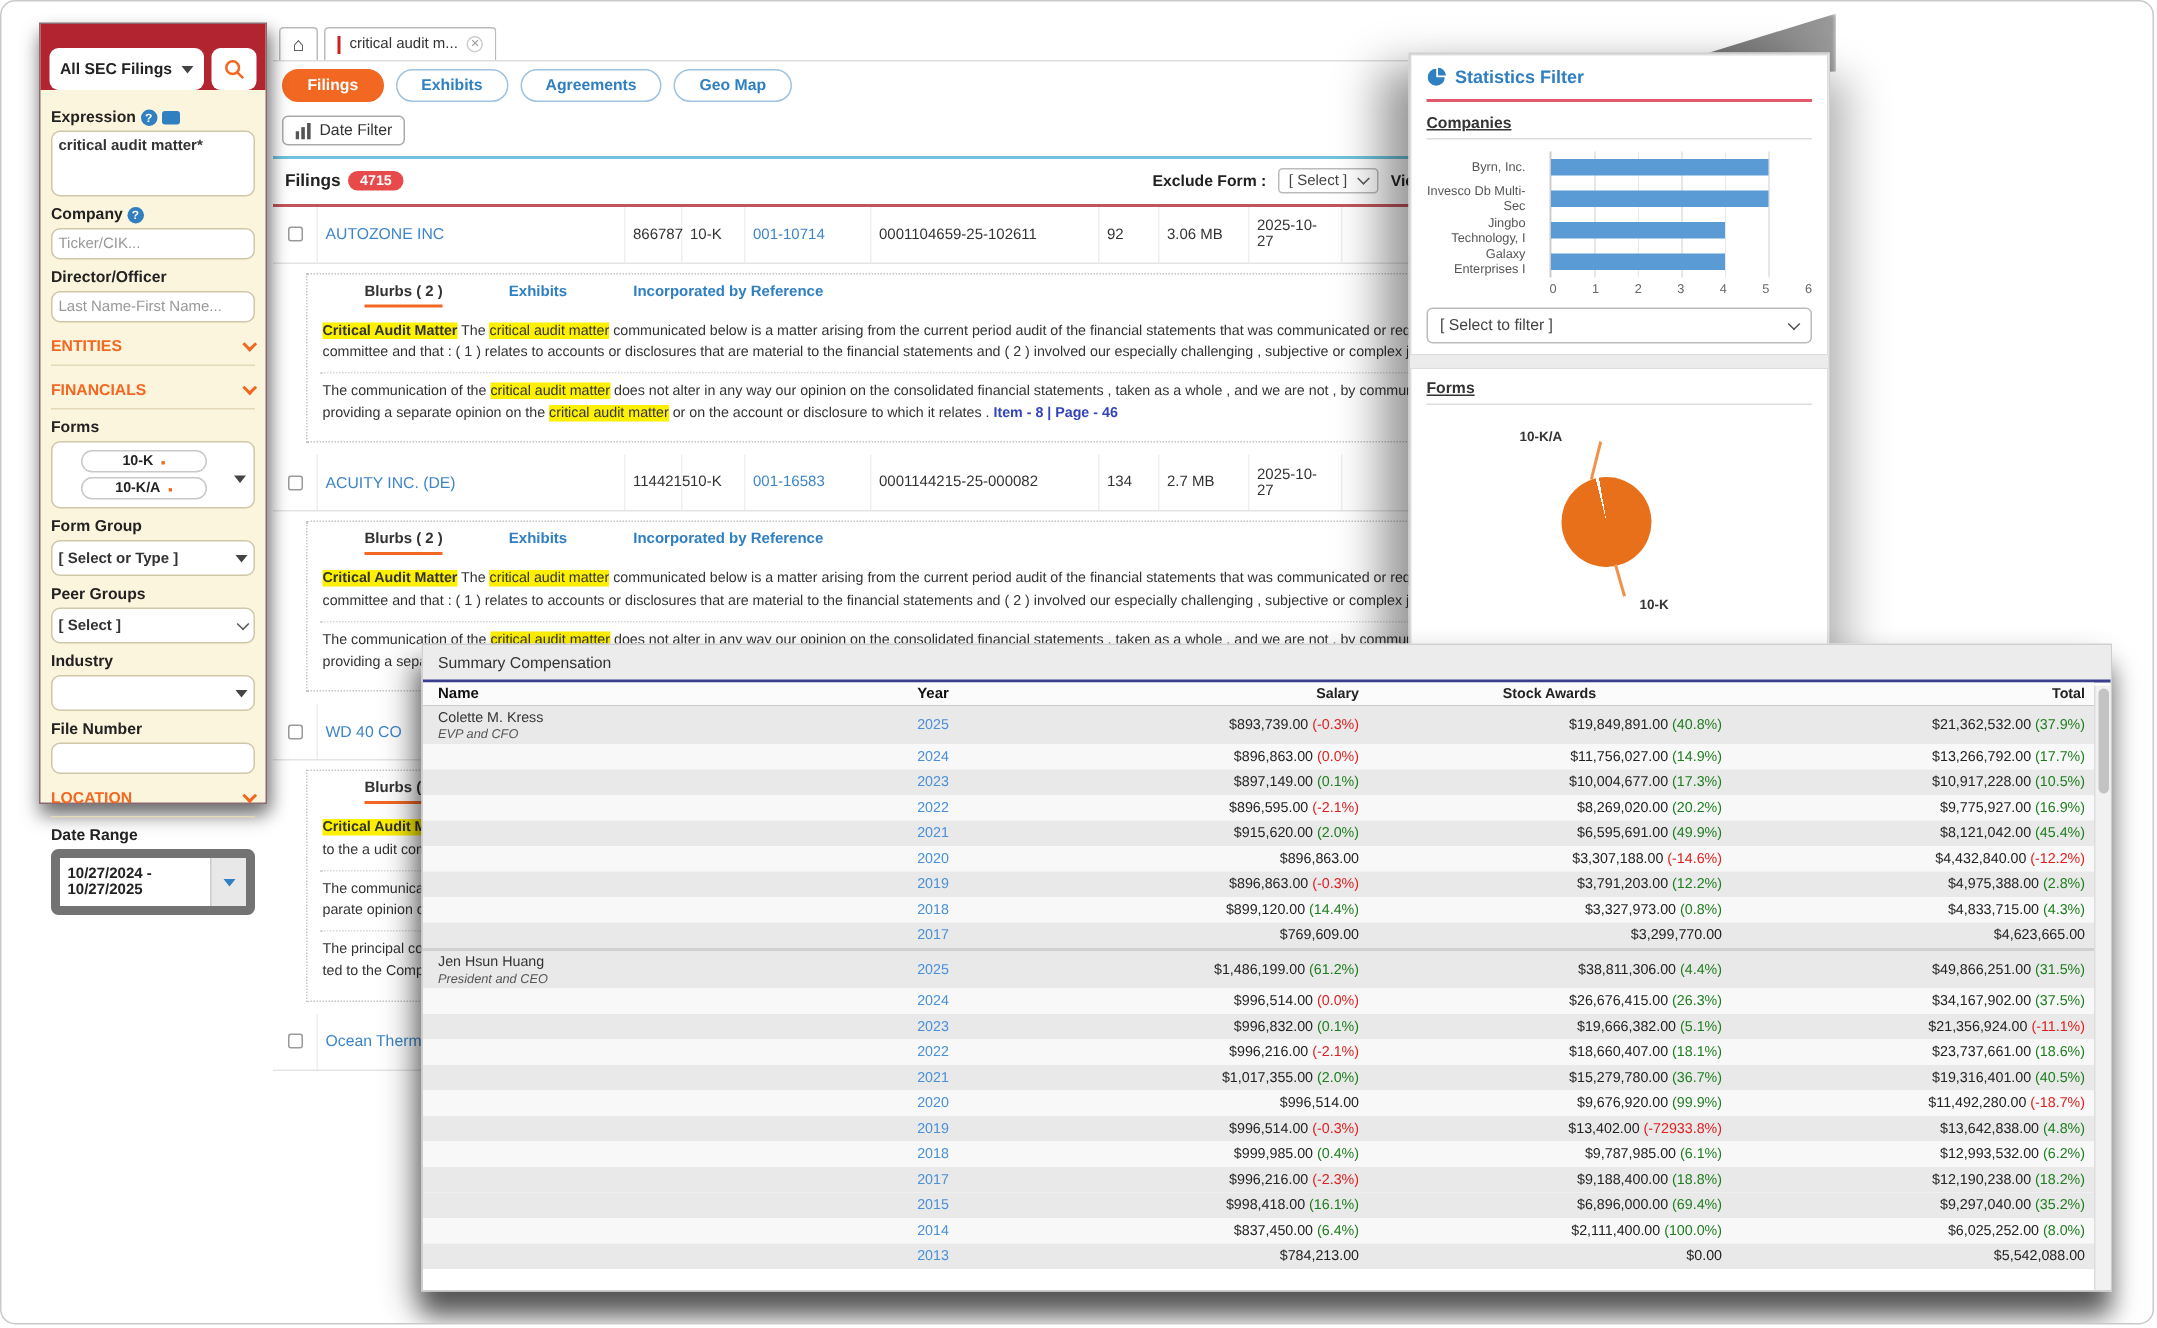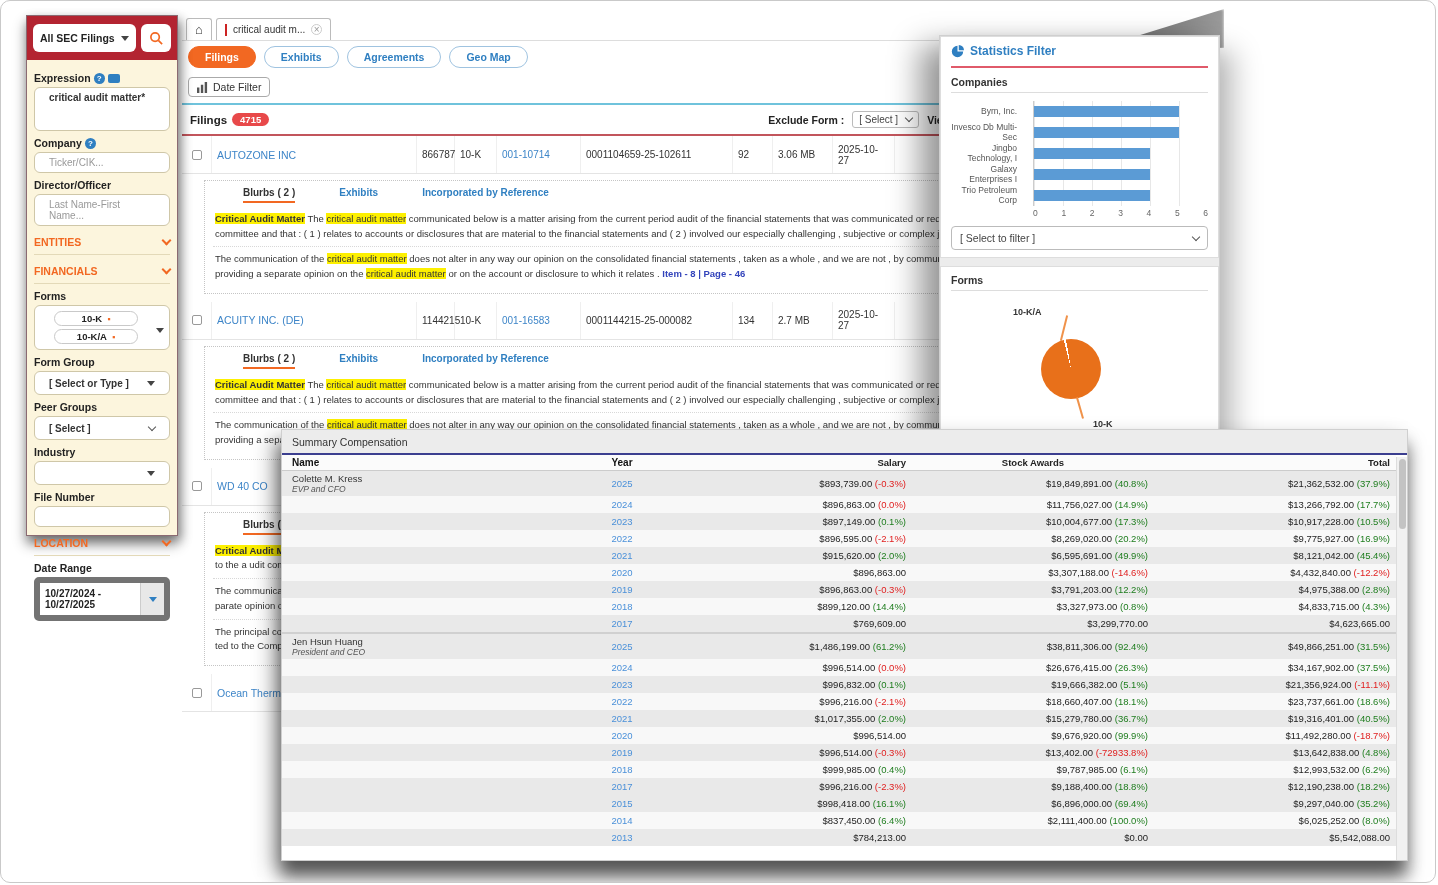--- a/index.html
+++ b/index.html
@@ -2,29 +2,29 @@
 <html><head>
 <meta charset="utf-8">
 <style>
   * { margin:0; padding:0; box-sizing:border-box; font-family:"Liberation Sans", sans-serif; }
   html,body { width:1438px; height:885px; background:#fff; overflow:hidden; }
   #canvas { position:relative; width:1436px; height:883px; border:1px solid #c9c9c9; border-radius:10px; background:#fff; overflow:hidden; }
 
   
   #sidebar { position:absolute; left:25px; top:14px; width:152px; height:521px; background:#fcf5dd;
              border:1px solid #8a6a72; box-shadow:0 8px 12px rgba(0,0,0,.45), 4px 4px 10px rgba(0,0,0,.25); z-index:3; }
-  .sb-red { background:#b32431; height:44px; display:flex; align-items:center; gap:5px; padding:0 6px; }
+  .sb-red { background:#b32431; height:44px; display:flex; align-items:flex-end; gap:5px; padding:0 6px; }
   .sb-select { flex:1; background:#fff; border-radius:6px; height:28px; display:flex; align-items:center; justify-content:space-between; padding:0 7px; font-size:10.5px; font-weight:bold; color:#222; }
   .sb-search { width:30px; height:28px; background:#fff; border-radius:6px; display:flex; align-items:center; justify-content:center; }
   .caret { width:0; height:0; border-left:4px solid transparent; border-right:4px solid transparent; border-top:5px solid #444; }
   .sb-body { padding:6px 7px; }
   .sb-label { font-size:10.5px; font-weight:bold; color:#222; margin:6px 0 3px; display:flex; align-items:center; gap:3px; }
   .qmark { width:11px; height:11px; background:#2f7fc1; color:#fff; border-radius:50%; font-size:8px; display:inline-flex; align-items:center; justify-content:center; font-weight:bold; }
   .vid { width:12px; height:9px; background:#2f7fc1; border-radius:2px; display:inline-block; }
-  .sb-input, .sb-area, .sb-sel { width:100%; background:#fff; border:1px solid #cfc7a8; border-radius:6px; font-size:10px; color:#333; padding:4px 14px; }
+  .sb-input, .sb-area, .sb-sel { width:100%; background:#fff; border:1px solid #cfc7a8; border-radius:6px; font-size:10px; color:#333; padding:4px 4px; }
   .sb-area { height:44px; font-weight:bold; }
   .ph { color:#999; }
   .sec-head { display:flex; justify-content:space-between; align-items:center; color:#f26822; font-weight:bold; font-size:10.5px; margin:10px 0 2px; padding-bottom:6px; border-bottom:1px solid #e3d9b8; }
   .chev { width:7px; height:7px; border-right:2px solid #f26822; border-bottom:2px solid #f26822; transform:rotate(45deg); margin-top:-4px; }
   .chip { background:#fff; border:1px solid #c9c9c9; border-radius:10px; font-size:9.5px; font-weight:bold; color:#222; padding:1px 8px; display:flex; align-items:center; gap:5px; width:84px; justify-content:center; margin:3px auto; }
   .chip .x { color:#f26822; font-weight:bold; font-size:9px; }
   .multi { position:relative; background:#fff; border:1px solid #cfc7a8; border-radius:6px; padding:2px 14px 2px 2px; }
   .multi .caret { position:absolute; right:5px; top:50%; }
   .sb-sel { display:flex; justify-content:space-between; align-items:center; font-weight:bold; height:24px; }
   .dr-box { display:flex; border:6px solid #737373; border-radius:5px; overflow:hidden; background:#fff; }
@@ -70,21 +70,21 @@
   .bp + .bp { border-top:1px dotted #d8d8d8; }
   .hl { background:#fdf000; }
   .hlb { background:#fdf000; font-weight:bold; }
   .ref { color:#3344bb; font-weight:bold; }
 
   
   #stats { position:absolute; left:938px; top:34px; width:281px; height:566px; background:#ececec; border:1px solid #cfcfcf;
            box-shadow:-20px 10px 28px rgba(0,0,0,.38), 14px 16px 26px rgba(0,0,0,.25); z-index:5; }
   .st-card { background:#fff; border:1px solid #ddd; margin:0 0 8px; padding:7px 10px; }
   .st-head { font-size:12px; font-weight:bold; color:#2f7fc1; display:flex; gap:6px; align-items:center; padding-bottom:8px; border-bottom:2px solid #e05a6a; }
-  .st-sec { font-size:10.5px; font-weight:bold; color:#333; border-bottom:1px solid #ddd; padding-bottom:4px; margin-bottom:8px; }
+  .st-sec { font-size:10.5px; font-weight:bold; color:#333; border-bottom:1px solid #ddd; padding-bottom:4px; margin-bottom:8px;text-decoration:underline; }
   .barrow { display:flex; align-items:center; height:21px; }
   .barlab { width:82px; text-align:right; font-size:8.5px; color:#555; padding-right:16px; line-height:1.1; }
   .barzone { flex:1; height:100%; position:relative; background:
       repeating-linear-gradient(to right, #e7e7e7 0 1px, transparent 1px calc(100%/6)); border-left:1px solid #ccc; display:flex; align-items:center; }
   .bar { height:11px; background:#5b9bd5; }
   .xaxis { display:flex; margin-left:82px; justify-content:space-between; font-size:8.5px; color:#666; padding:2px 0 4px; }
   .st-select { border:1px solid #bbb; border-radius:4px; font-size:10.5px; color:#444; padding:5px 8px; display:flex; justify-content:space-between; align-items:center; margin-top:4px; background:#fff; }
   .chev-dn { width:6px; height:6px; border-right:1.5px solid #555; border-bottom:1.5px solid #555; transform:rotate(45deg); margin-top:-3px; }
   .piewrap { position:relative; height:150px; }
   .pie { position:absolute; left:90px; top:40px; width:60px; height:60px; border-radius:50%;
@@ -394,26 +394,20 @@
               <div class="barzone">
                 <div class="bar" style="width: 66.6667%;"></div>
               </div>
             </div>
             <div class="barrow">
               <div class="barlab">Galaxy Enterprises I</div>
               <div class="barzone">
                 <div class="bar" style="width: 66.6667%;"></div>
               </div>
             </div>
-            <div class="barrow">
-              <div class="barlab">Trio Petroleum Corp</div>
-              <div class="barzone">
-                <div class="bar" style="width: 66.6667%;"></div>
-              </div>
-            </div>
           </div>
         <div class="xaxis" id="coticks">
             <span>0</span>
             <span>1</span>
             <span>2</span>
             <span>3</span>
             <span>4</span>
             <span>5</span>
             <span>6</span>
           </div>
@@ -522,21 +516,21 @@
           <div class="rt">$3,299,770.00</div>
           <div class="rt">$4,623,665.00</div>
         </div>
         <div class="c-grid c-row alt grp-start">
           <div class="nm">
             <div class="pname">Jen Hsun Huang</div>
             <div class="prole">President and CEO</div>
           </div>
           <div class="yr">2025</div>
           <div class="rt">$1,486,199.00<span class="pu"> (61.2%)</span></div>
-          <div class="rt">$38,811,306.00<span class="pu"> (92.4%)</span></div>
+          <div class="rt">$38,811,306.00<span class="pu"> (4.4%)</span></div>
           <div class="rt">$49,866,251.00<span class="pu"> (31.5%)</span></div>
         </div>
         <div class="c-grid c-row lt">
           <div class="nm"></div>
           <div class="yr">2024</div>
           <div class="rt">$996,514.00<span class="pd"> (0.0%)</span></div>
           <div class="rt">$26,676,415.00<span class="pu"> (26.3%)</span></div>
           <div class="rt">$34,167,902.00<span class="pu"> (37.5%)</span></div>
         </div>
         <div class="c-grid c-row alt">

